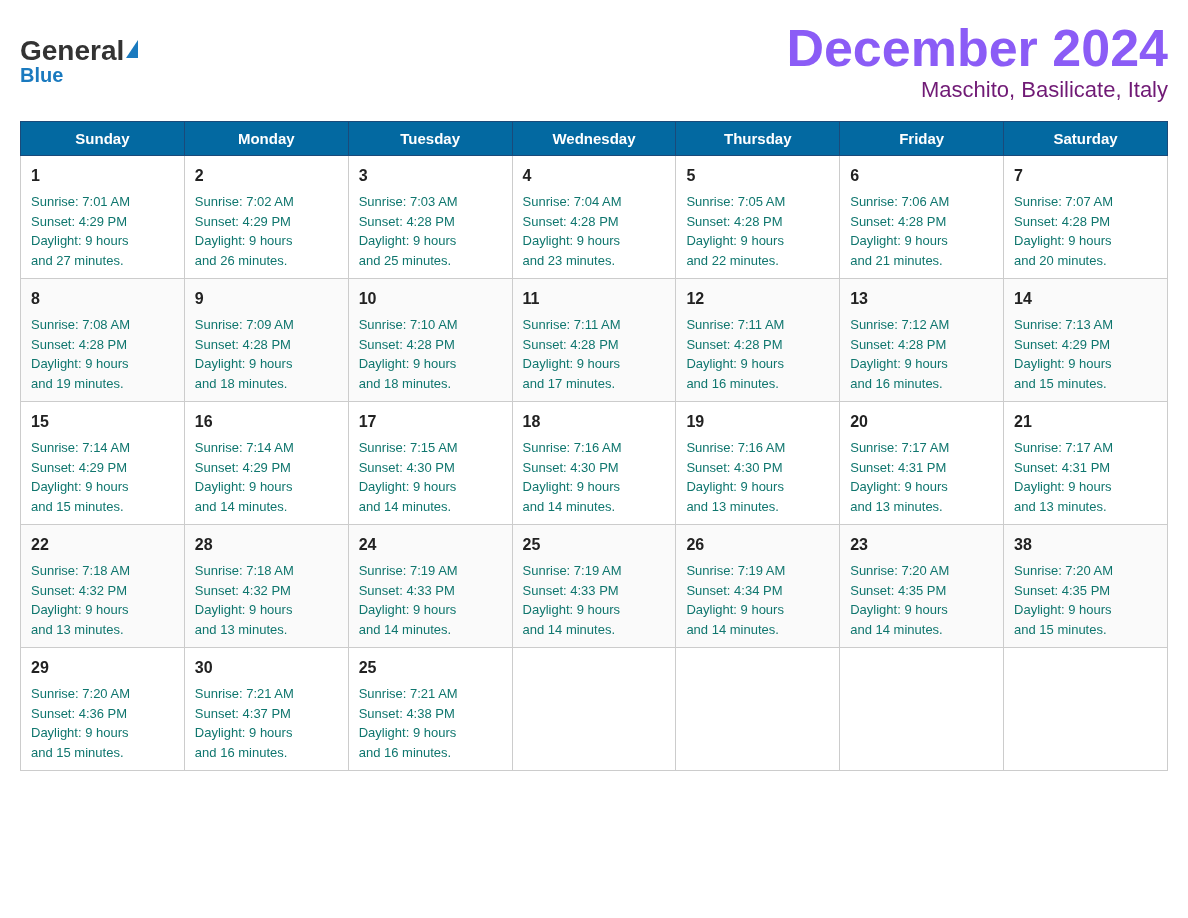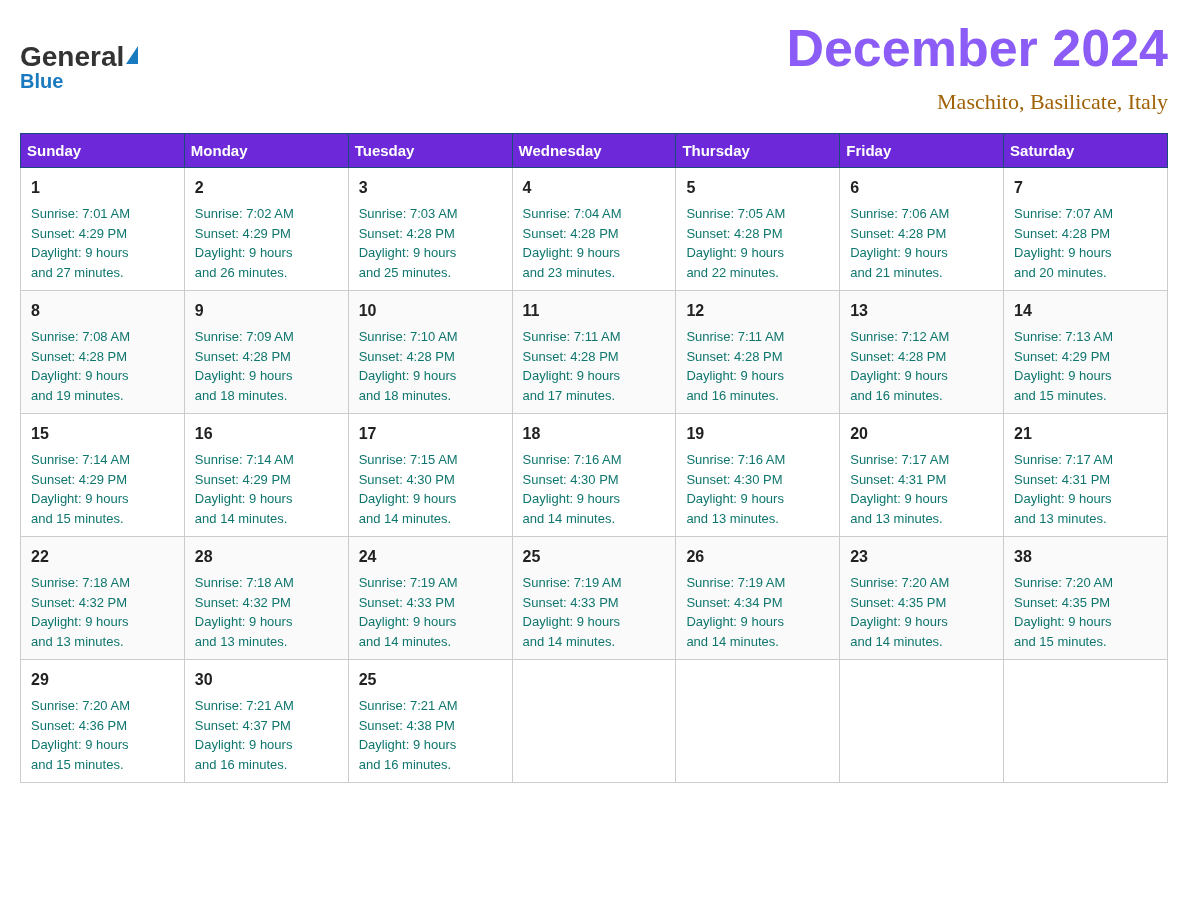--- a/index.html
+++ b/index.html
@@ -53,36 +53,35 @@
       text-align: right;
     }
     .month-title {
       font-size: 52px;
       font-weight: bold;
       color: #8b5cf6;
       line-height: 1.1;
     }
     .location-title {
       font-size: 22px;
-      color: #a16207;
-      margin-top: 12px;
-      font-family: Liberation Serif, serif;
+      color: #701a75;
+      margin-top: 0;
     }
     table {
       width: 100%;
       border-collapse: collapse;
       table-layout: fixed;
     }
     thead tr th {
-      background-color: #6d28d9;
+      background-color: #0369a1;
       color: #fff;
       font-size: 15px;
       font-weight: bold;
       padding: 8px 6px;
-      text-align: left;
+      text-align: center;
       border: 1px solid #1a4a7a;
     }
     tbody tr td {
       vertical-align: top;
       padding: 8px 10px;
       border: 1px solid #ccc;
       font-size: 13px;
       line-height: 1.5;
       height: 110px;
     }

